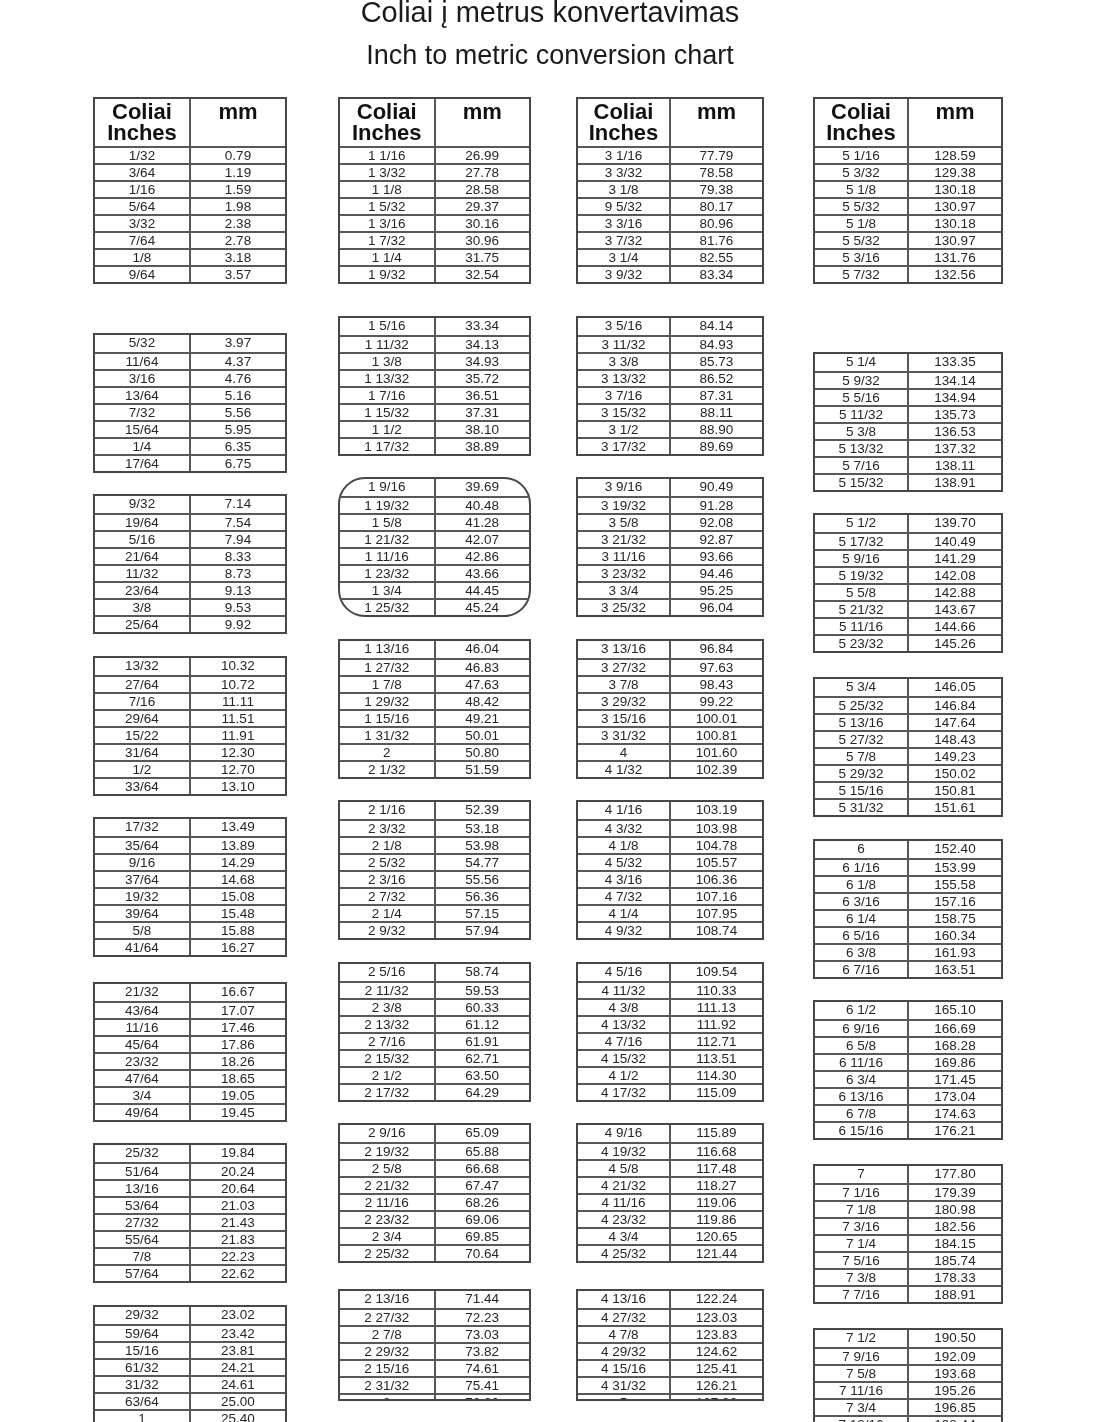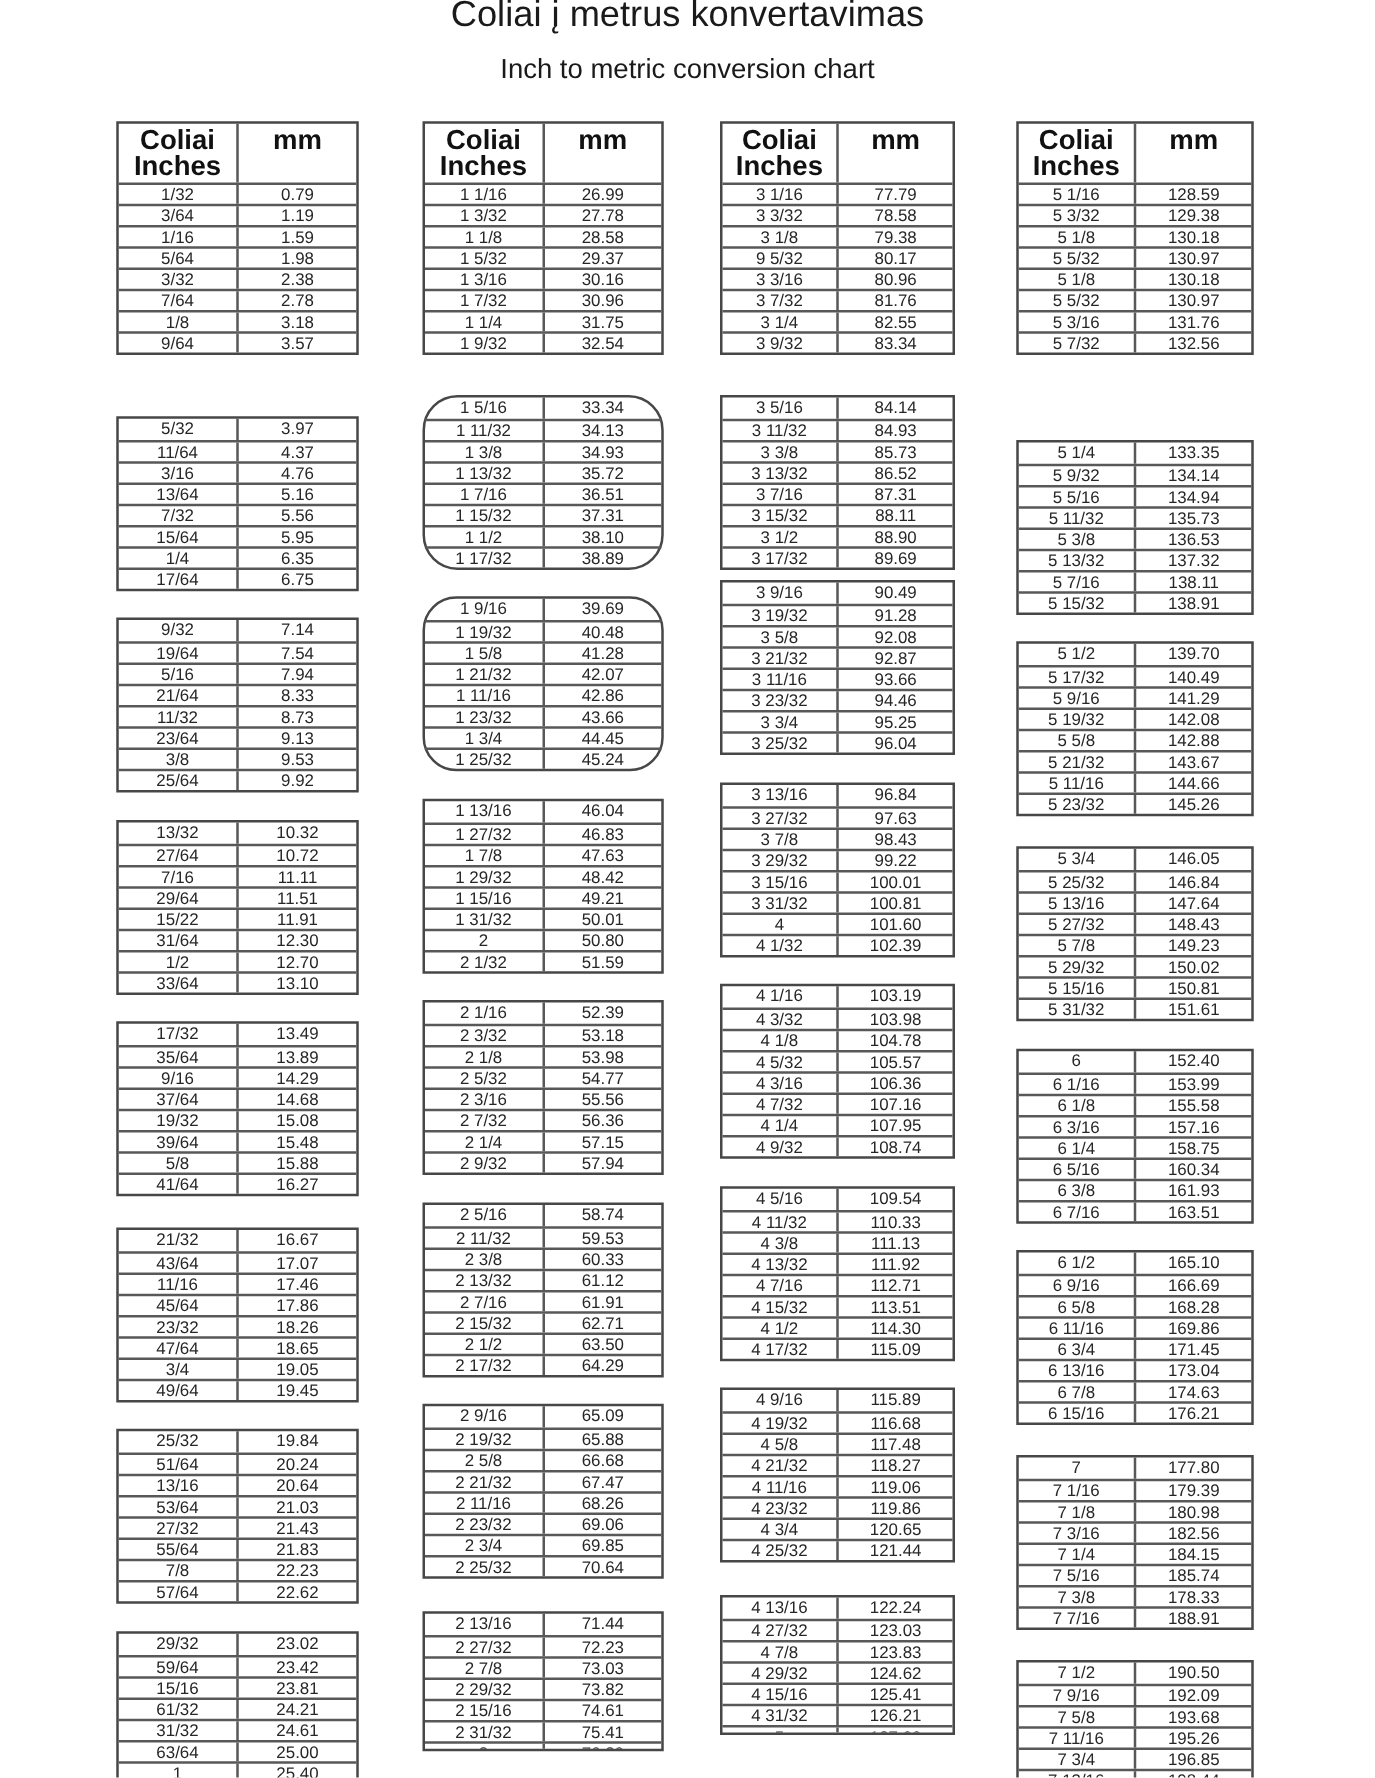--- a/index.html
+++ b/index.html
@@ -6,21 +6,21 @@
   body {
     width:1100px; height:1422px;
     background:#ffffff;
     font-family:"Liberation Sans", sans-serif;
     color:#222222;
     position:relative;
     overflow:hidden;
   }
   .titles { position:absolute; top:-6px; left:0; width:100%; text-align:center; }
   .title-lt { font-size:29px; line-height:36px; font-weight:400; color:#1a1a1a; }
-  .title-en { font-size:22px; line-height:34px; margin-top:8px; font-weight:400; color:#1a1a1a; }
+  .title-en { font-size:27px; line-height:34px; margin-top:8px; font-weight:400; color:#1a1a1a; }
 
   .col { position:absolute; top:97px; }
   .block {
     box-sizing:border-box;
     border:2px solid #474747;
     background:#ffffff;
   }
   .row { display:flex; height:17px; box-sizing:border-box; }
   .row:not(:first-child) { border-top:2px solid #585858; }
   .cell {
@@ -359,21 +359,21 @@
         </div>
         <div class="row">
           <div class="cell inches">1 1/4</div>
           <div class="cell mm">31.75</div>
         </div>
         <div class="row">
           <div class="cell inches">1 9/32</div>
           <div class="cell mm">32.54</div>
         </div>
       </div>
-      <div class="block" style="margin-top: 32px; border-radius: 28px;">
+      <div class="block" style="margin-top: 32px;">
         <div class="row">
           <div class="cell inches">1 5/16</div>
           <div class="cell mm">33.34</div>
         </div>
         <div class="row">
           <div class="cell inches">1 11/32</div>
           <div class="cell mm">34.13</div>
         </div>
         <div class="row">
           <div class="cell inches">1 3/8</div>
@@ -670,21 +670,21 @@
         </div>
         <div class="row">
           <div class="cell inches">3 1/2</div>
           <div class="cell mm">88.90</div>
         </div>
         <div class="row">
           <div class="cell inches">3 17/32</div>
           <div class="cell mm">89.69</div>
         </div>
       </div>
-      <div class="block" style="margin-top: 8px;">
+      <div class="block" style="margin-top: 21px;">
         <div class="row">
           <div class="cell inches">3 9/16</div>
           <div class="cell mm">90.49</div>
         </div>
         <div class="row">
           <div class="cell inches">3 19/32</div>
           <div class="cell mm">91.28</div>
         </div>
         <div class="row">
           <div class="cell inches">3 5/8</div>

